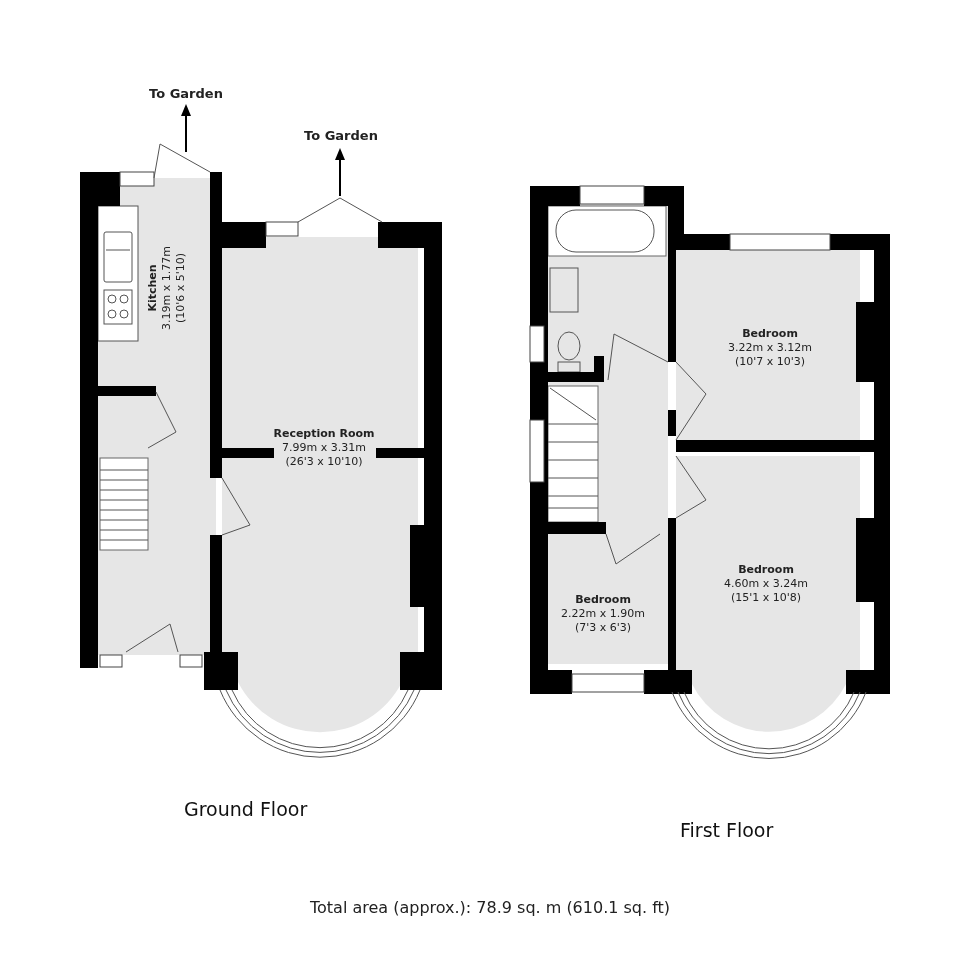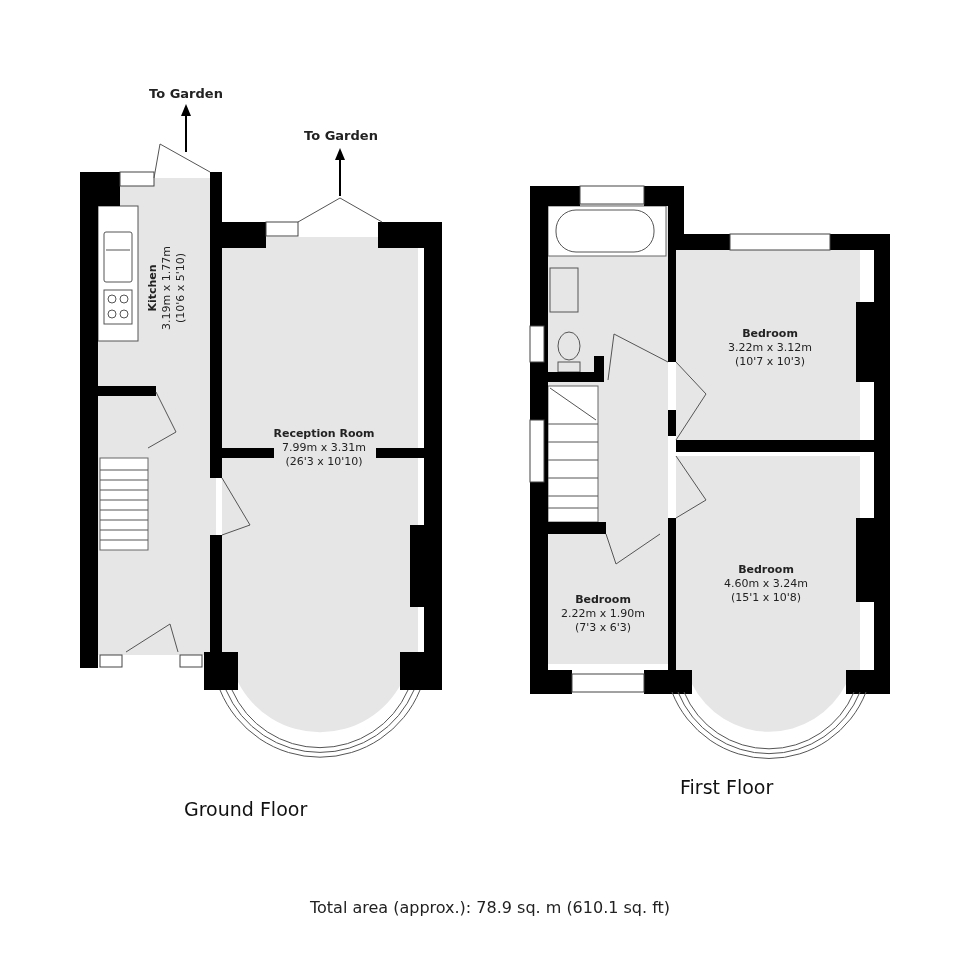--- a/index.html
+++ b/index.html
@@ -157,14 +157,14 @@
     <text class="lbl b" x="766" y="573" font-size="11" text-anchor="middle">Bedroom</text>
     <text class="lbl" x="766" y="587" font-size="11" text-anchor="middle">4.60m x 3.24m</text>
     <text class="lbl" x="766" y="601" font-size="11" text-anchor="middle">(15'1 x 10'8)</text>
     <text class="lbl b" x="603" y="603" font-size="11" text-anchor="middle">Bedroom</text>
     <text class="lbl" x="603" y="617" font-size="11" text-anchor="middle">2.22m x 1.90m</text>
     <text class="lbl" x="603" y="631" font-size="11" text-anchor="middle">(7'3 x 6'3)</text>
   </g>
 </svg>
 
 <div class="fl-title" style="left:184px;top:798px;">Ground Floor</div>
-<div class="fl-title" style="left:680px;top:776px;">First Floor</div>
+<div class="fl-title" style="left:680px;top:819px;">First Floor</div>
 <div class="total">Total area (approx.): 78.9 sq. m (610.1 sq. ft)</div>
 
 </body></html>

